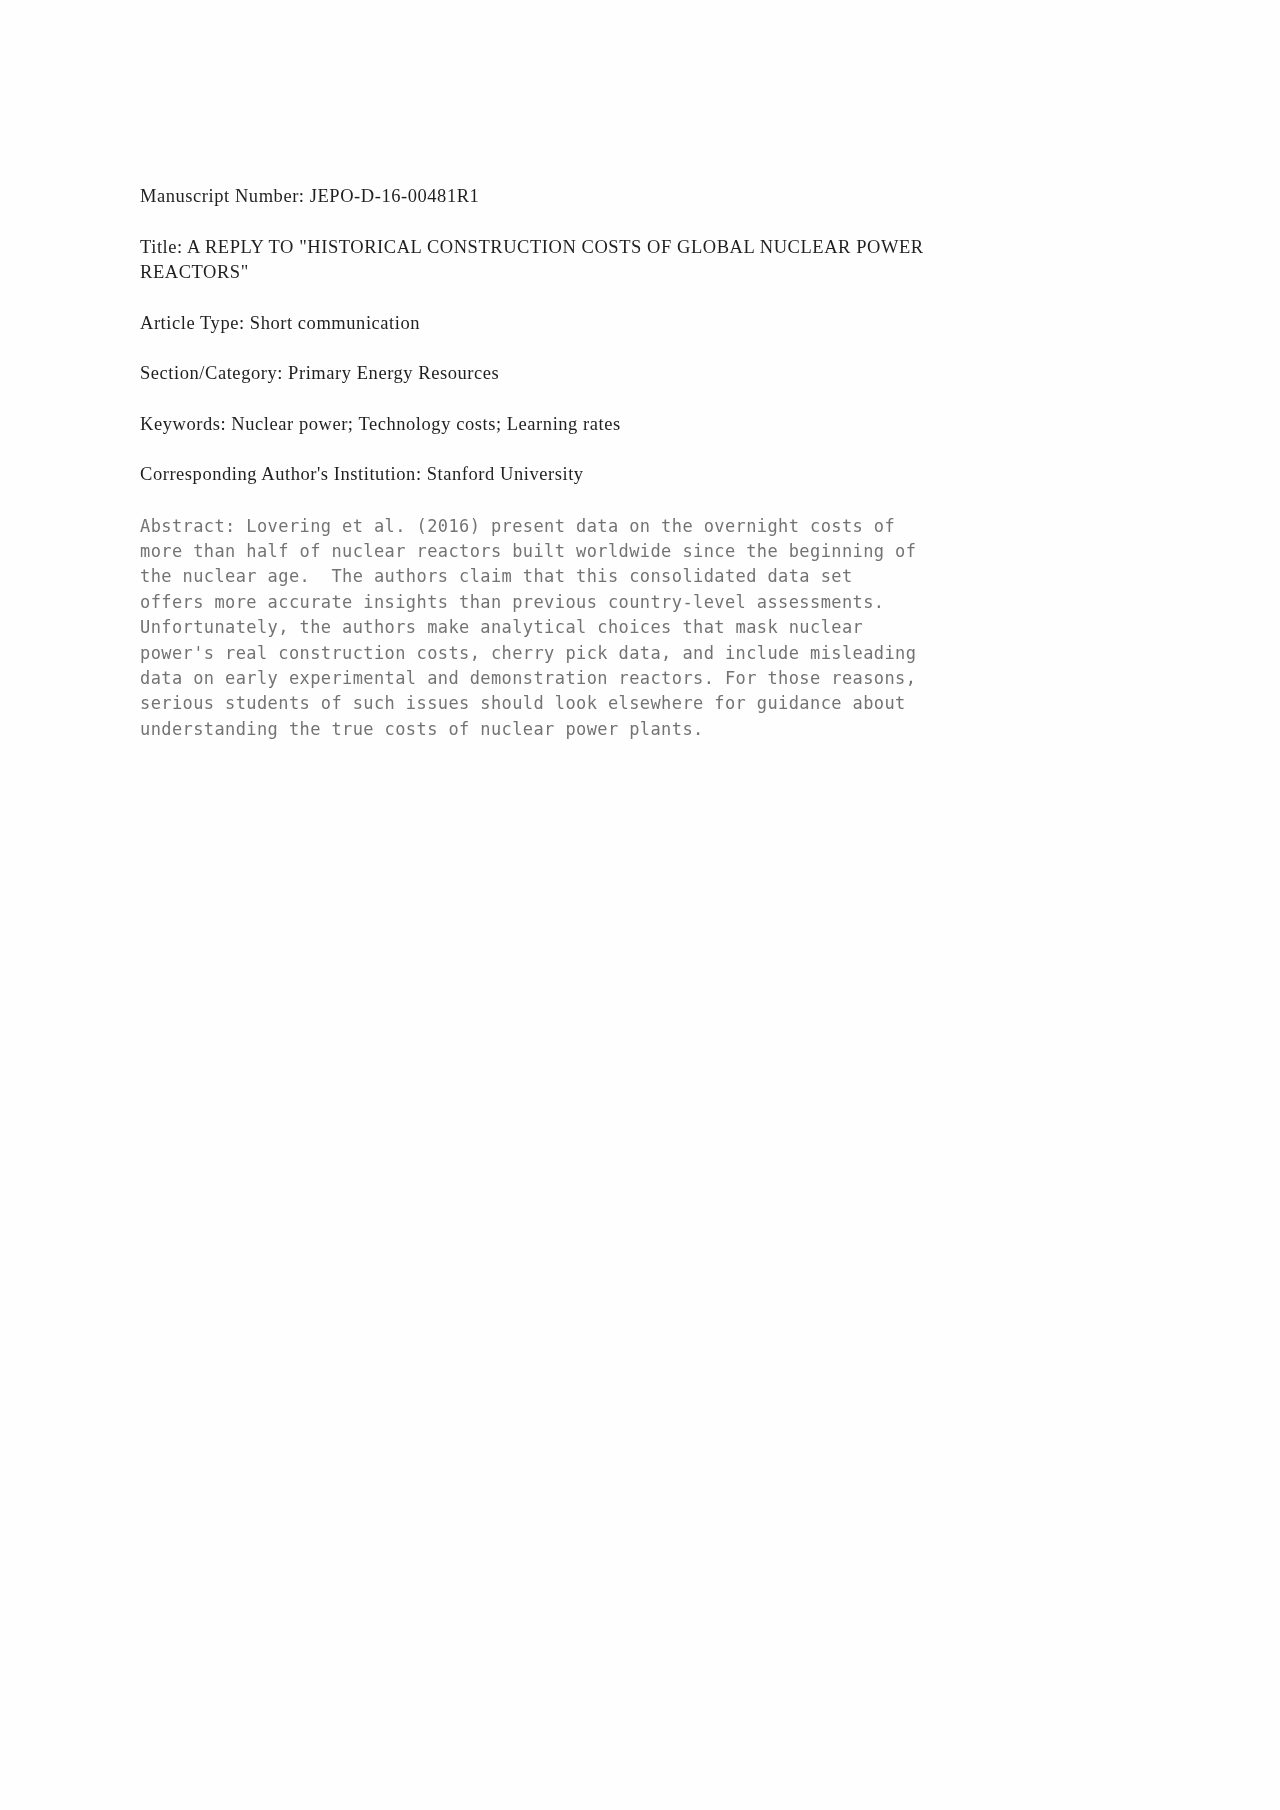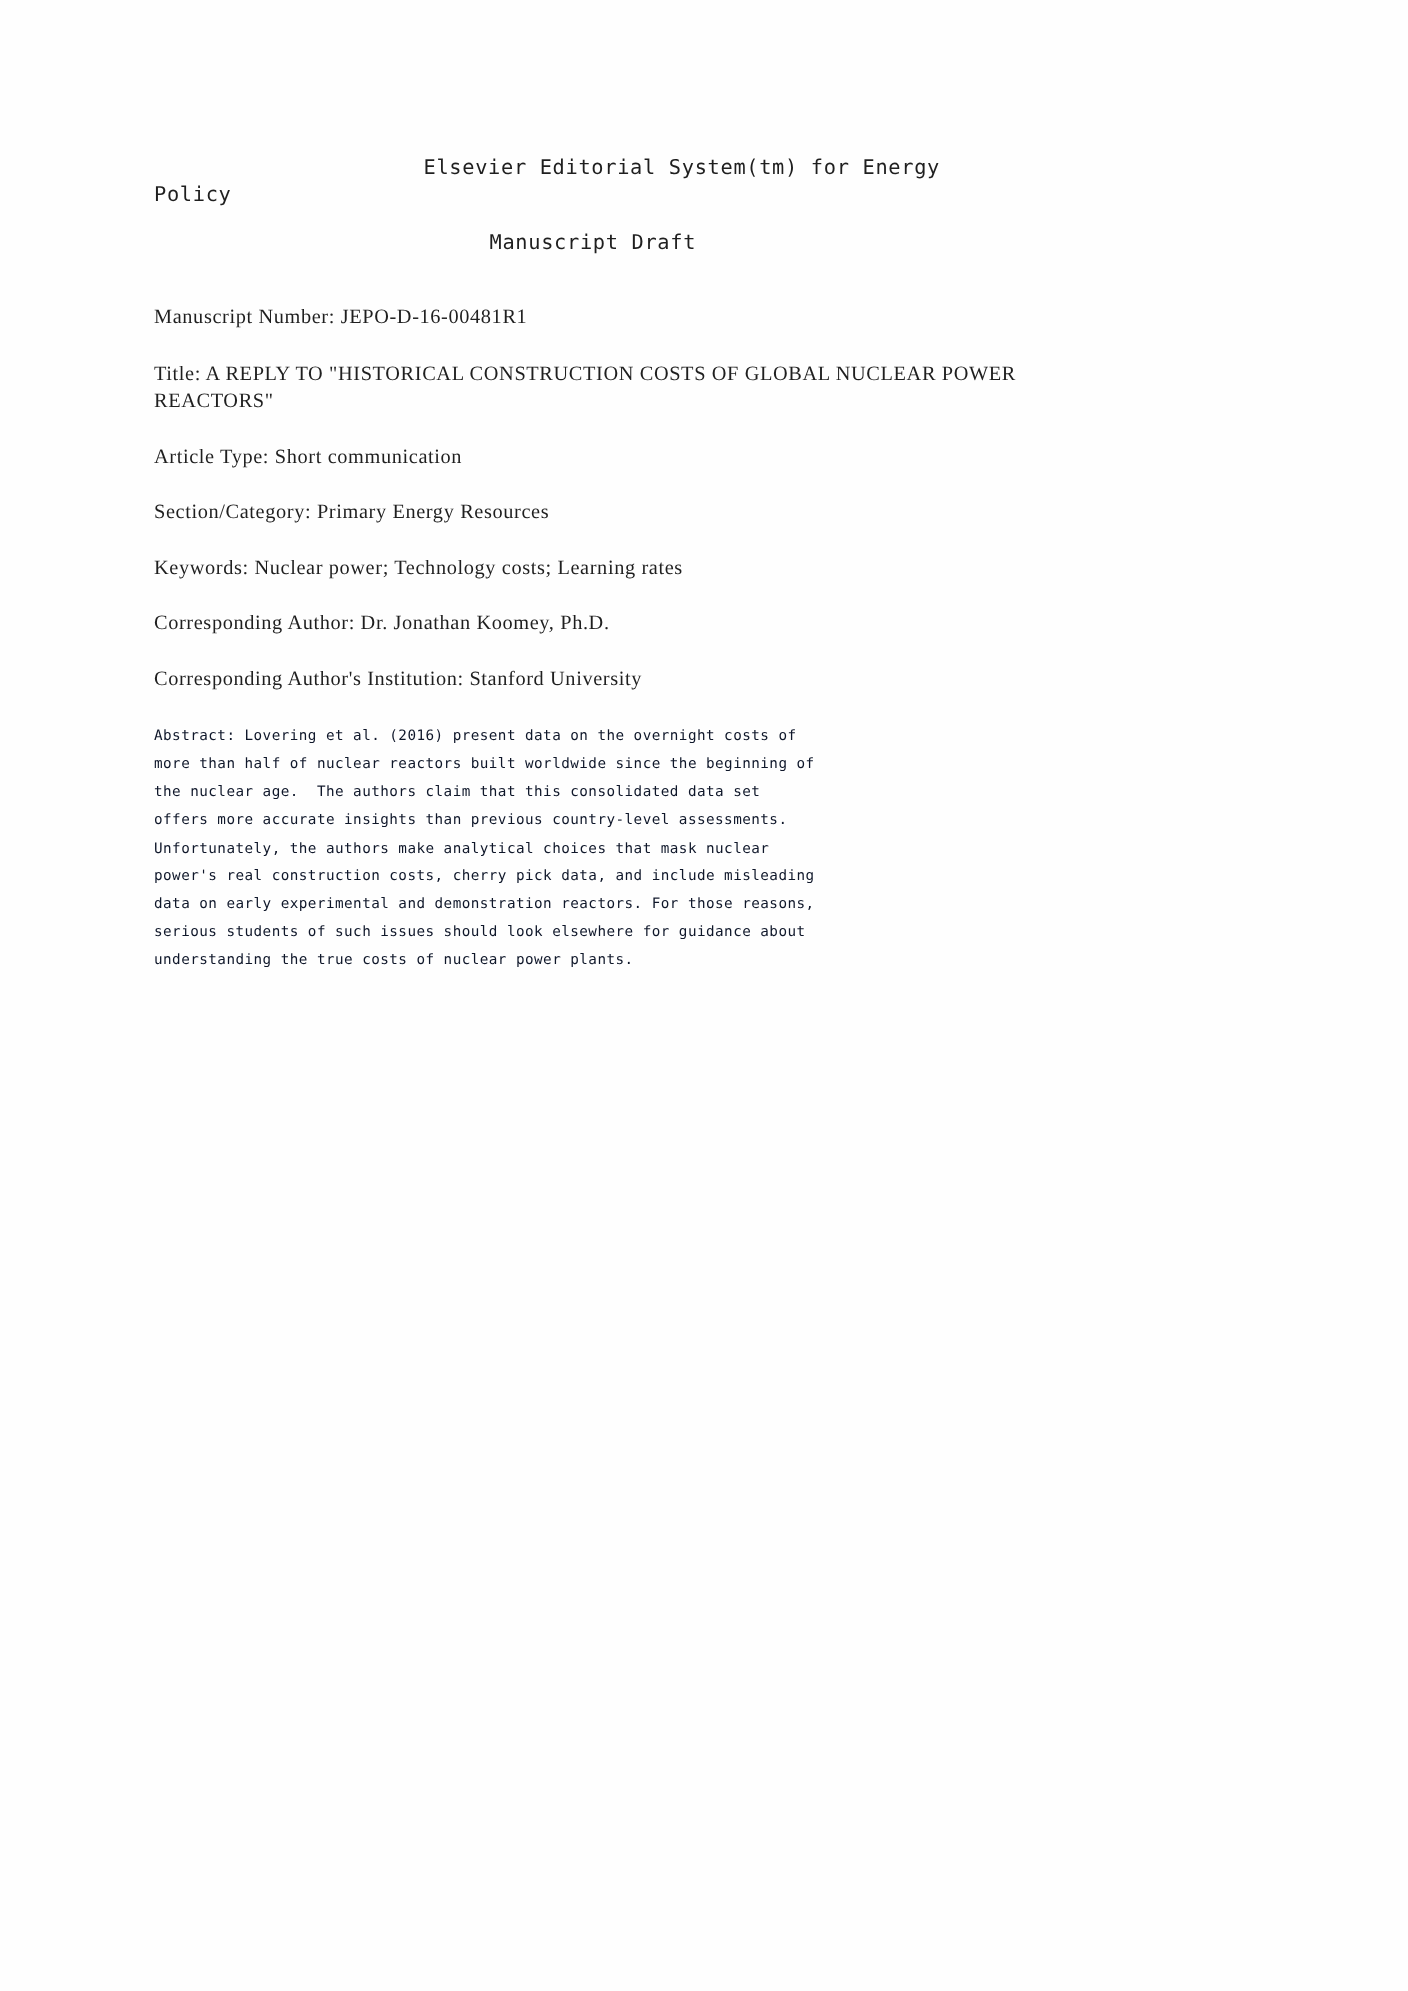--- a/index.html
+++ b/index.html
@@ -77,47 +77,42 @@
     white-space: pre-wrap;
     margin: 0 0 25px 0;
     color: #1f1f1f;
     font-family: Liberation Serif, serif;
   }
   .field:last-child {
     margin-bottom: 0;
   }
   .abstract {
     margin-top: 26px;
-    font-size: 13px;
+    font-size: 17px;
     line-height: 25.4px;
     letter-spacing: 0.4px;
     white-space: pre-wrap;
-    color: #0f172a;
+    color: #737373;
     width: 990px;
   }
 </style>
 </head>
 <body>
 
 <div class="page">
   <div class="content">
 
-    <div class="header-block">
-      <div class="header-line header-line-1"><span class="header-center-1">Elsevier Editorial System(tm) for Energy</span><span class="header-wrap">Policy</span></div>
-      <div class="header-line"><span class="header-center-2">Manuscript Draft</span></div>
-    </div>
 
     <div class="fields">
       <p class="field">Manuscript Number: JEPO-D-16-00481R1</p>
       <p class="field">Title: A REPLY TO "HISTORICAL CONSTRUCTION COSTS OF GLOBAL NUCLEAR POWER
 REACTORS"</p>
       <p class="field">Article Type: Short communication</p>
       <p class="field">Section/Category: Primary Energy Resources</p>
       <p class="field">Keywords: Nuclear power; Technology costs; Learning rates</p>
-      <p class="field">Corresponding Author: Dr. Jonathan Koomey, Ph.D.</p>
       <p class="field">Corresponding Author's Institution: Stanford University</p>
       <p class="abstract">Abstract: Lovering et al. (2016) present data on the overnight costs of
 more than half of nuclear reactors built worldwide since the beginning of
 the nuclear age.  The authors claim that this consolidated data set
 offers more accurate insights than previous country-level assessments.
 Unfortunately, the authors make analytical choices that mask nuclear
 power's real construction costs, cherry pick data, and include misleading
 data on early experimental and demonstration reactors. For those reasons,
 serious students of such issues should look elsewhere for guidance about
 understanding the true costs of nuclear power plants.</p>

